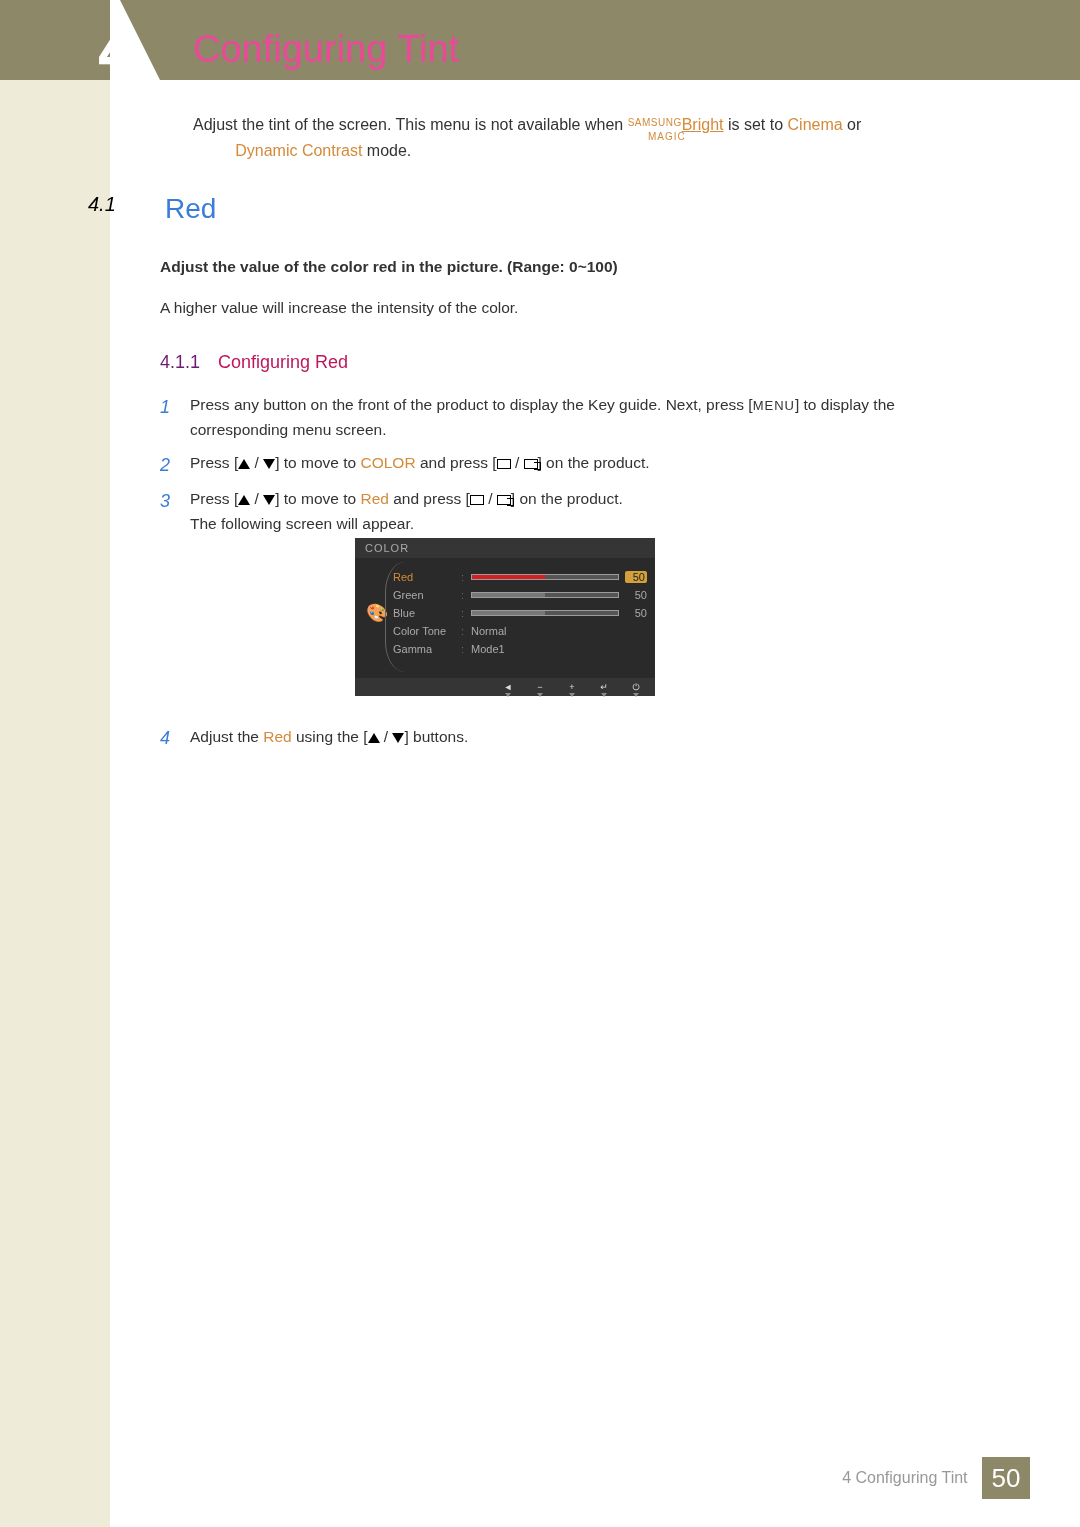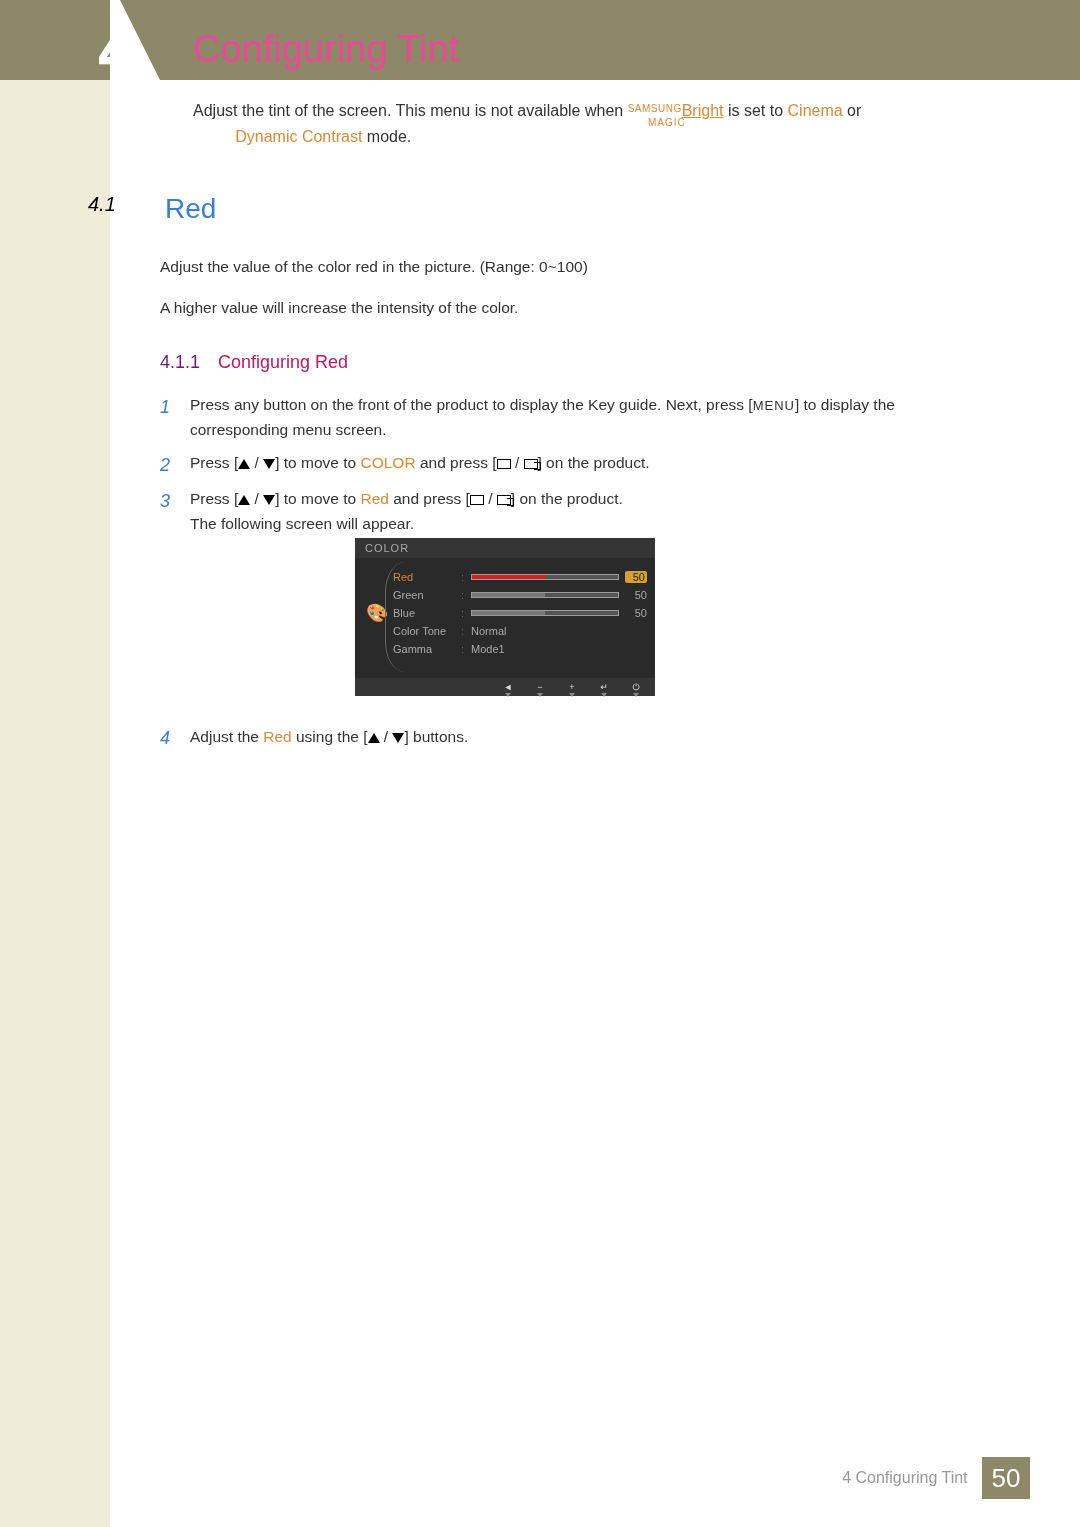--- a/index.html
+++ b/index.html
@@ -39,40 +39,40 @@
   }
   .page-title {
     position: absolute;
     top: 28px; left: 193px;
     font-size: 38px;
     color: #ec4899;
     font-weight: 400;
   }
   .intro-text {
     position: absolute;
-    top: 98px; left: 193px; width: 730px;
+    top: 112px; left: 193px; width: 730px;
     font-size: 16px; line-height: 1.6;
     color: #333;
   }
   .highlight { color: #d48a3a; }
   .magic-sup { font-size: 10px; letter-spacing: 0.5px; color: #d48a3a; position: relative; top: -4px; }
   .magic-sub { font-size: 10px; letter-spacing: 1px; color: #d48a3a; text-align: center; }
   .underline { text-decoration: underline; }
 
   .sec-num { position: absolute; left: 88px; font-size: 20px; color: #000000; font-style: italic; }
   .sec-title { position: absolute; left: 165px; font-size: 28px; color: #3a7dd9; }
   .section-41 { top: 193px; }
 
   .body-text {
     position: absolute;
     left: 160px; width: 760px;
     font-size: 15.5px; line-height: 1.6;
     color: #333;
   }
-  .bt1 { top: 255px; }
+  .bt1 { top: 255px; font-weight: bold; }
   .bt2 { top: 296px; }
 
   .subsec-num { position: absolute; left: 160px; font-size: 18px; color: #701a75; }
   .subsec-title { position: absolute; left: 218px; font-size: 18px; color: #be185d; }
   .subsec-411 { top: 352px; }
 
   .step-list {
     position: absolute;
     top: 393px; left: 160px; width: 760px;
     font-size: 15.5px; line-height: 1.6;

